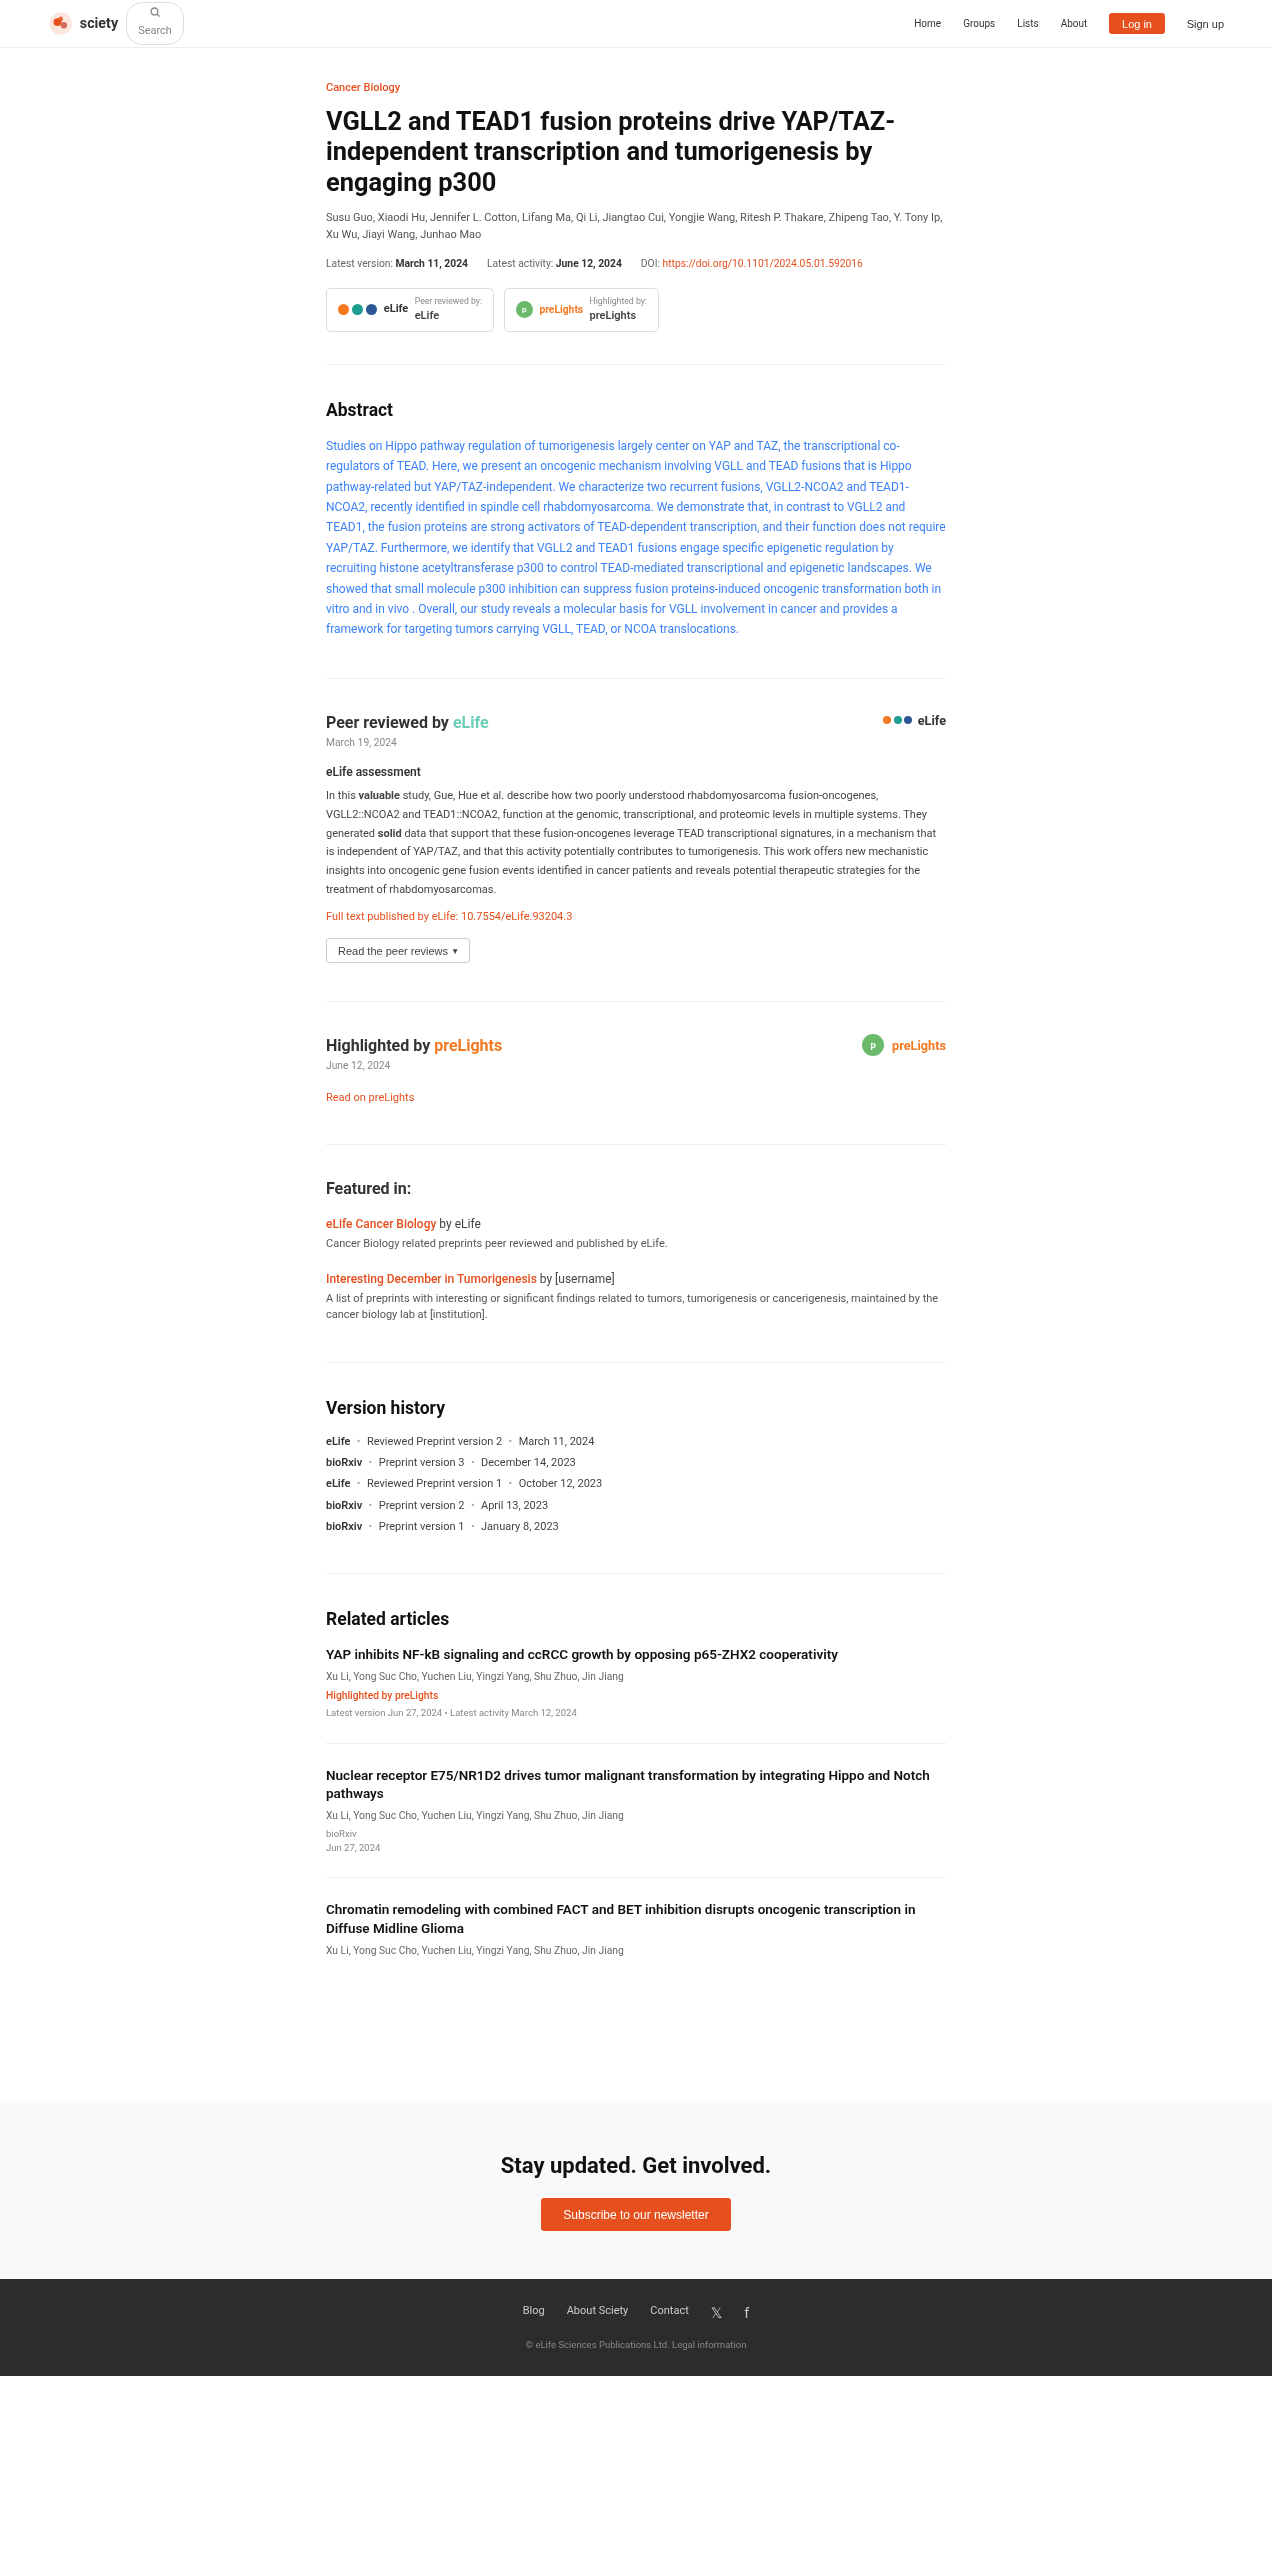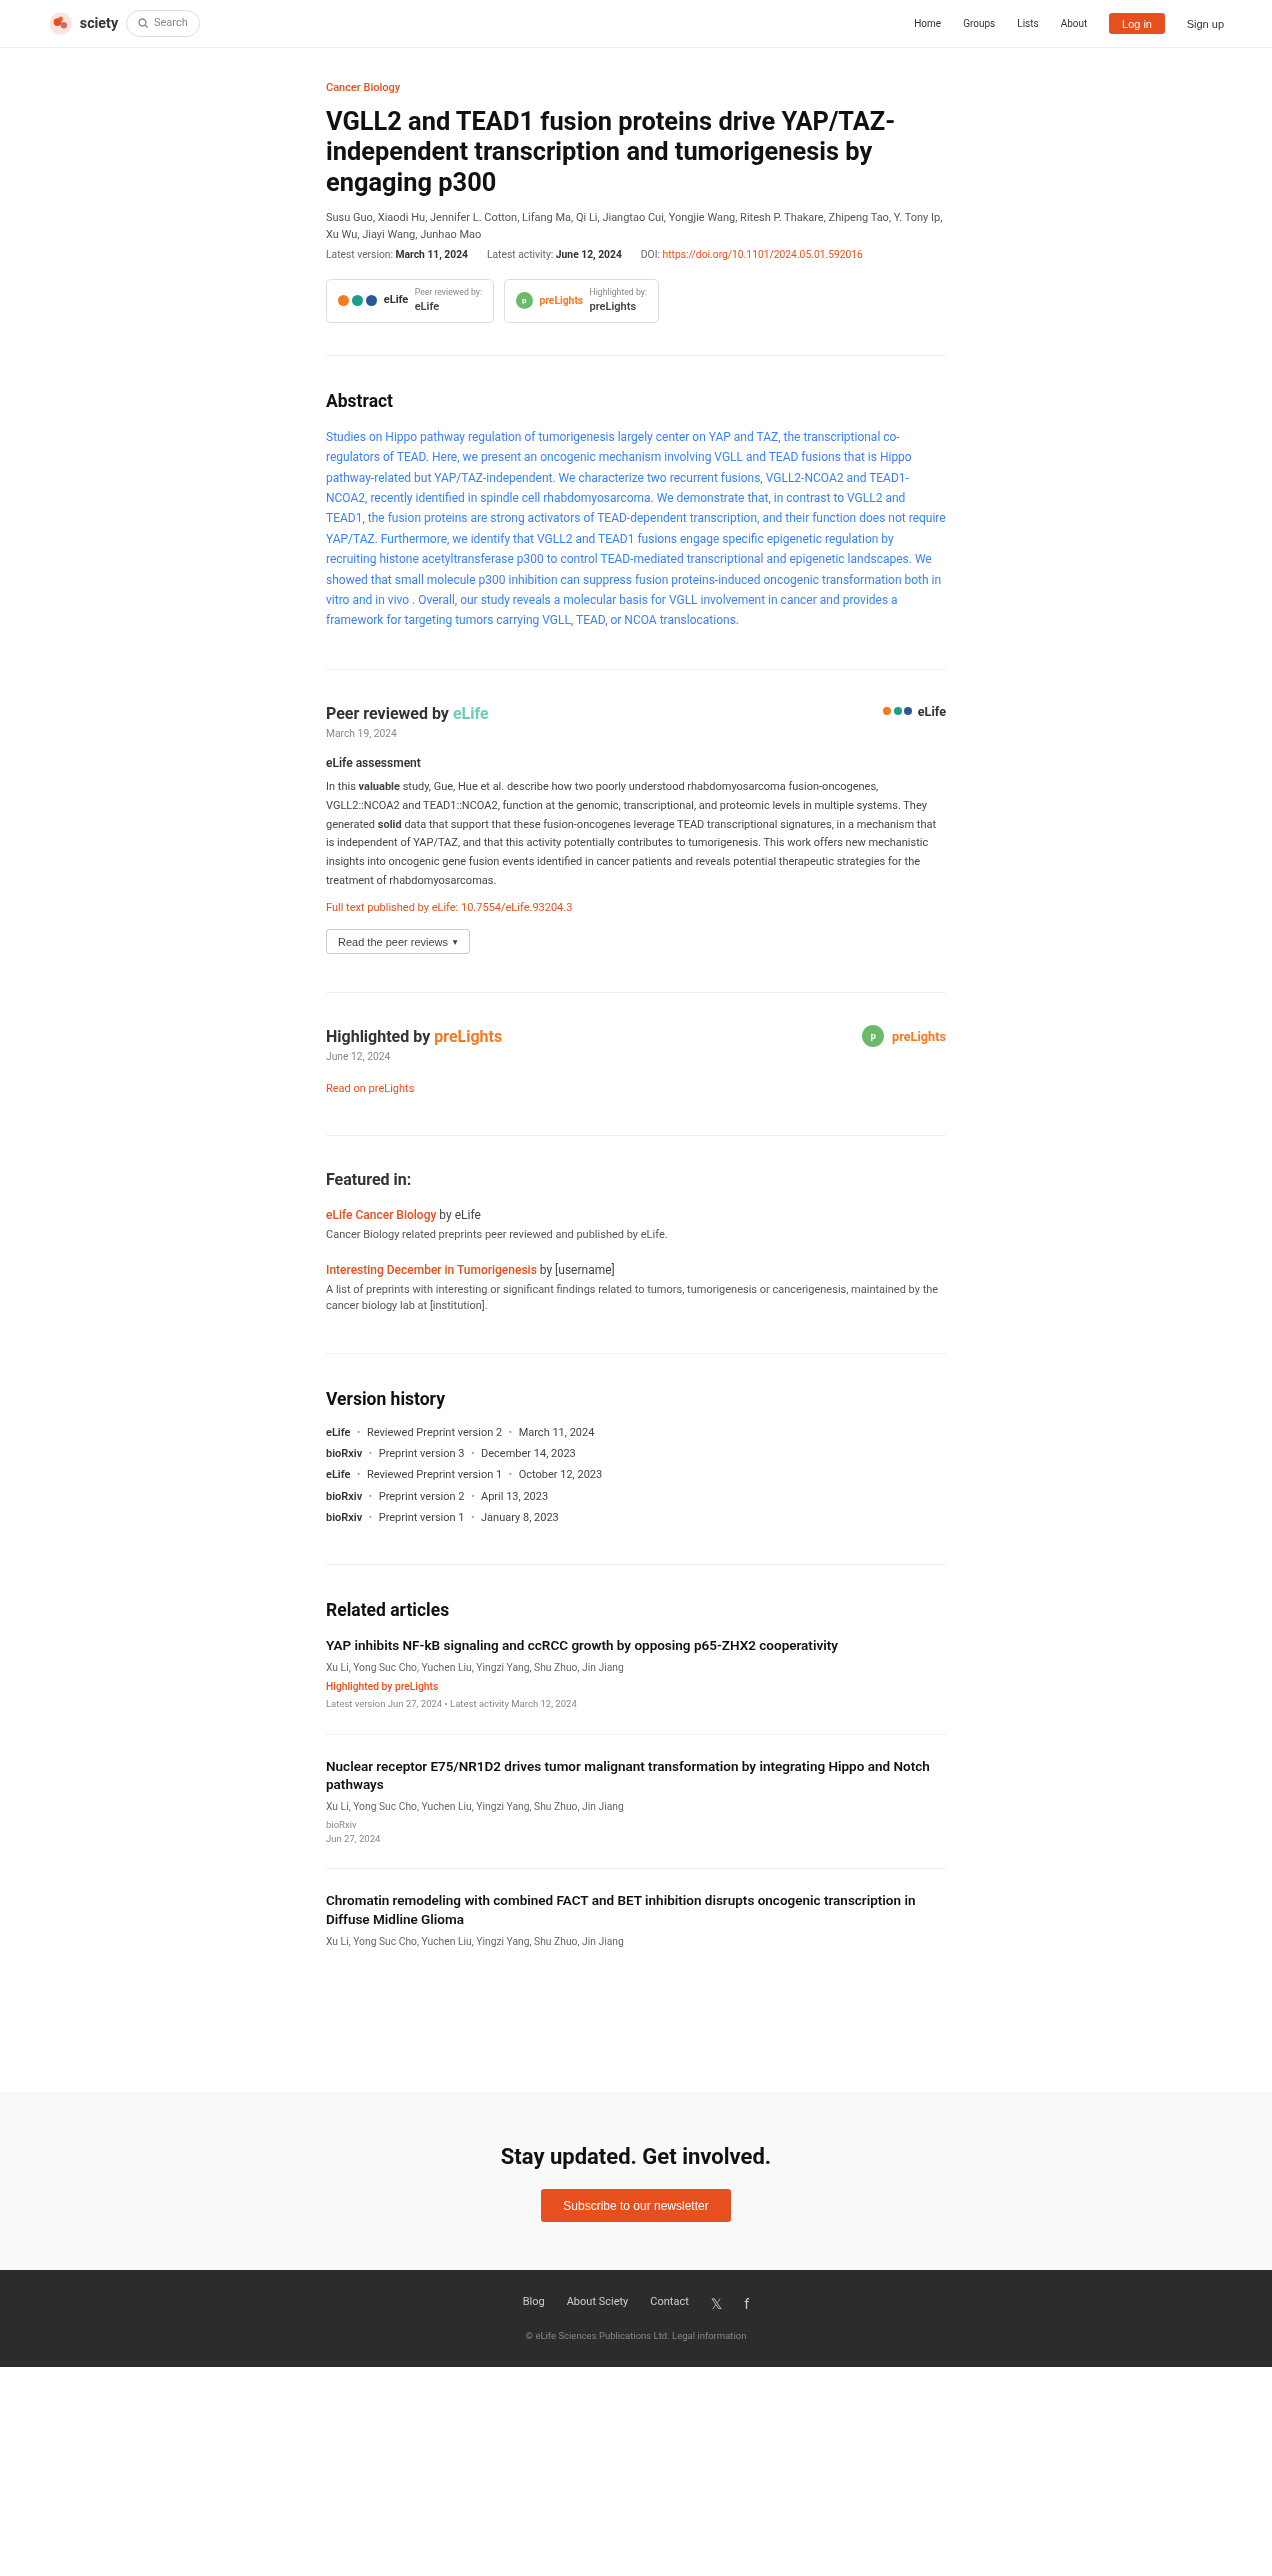--- a/index.html
+++ b/index.html
@@ -3,32 +3,32 @@
   <meta charset="utf-8">
   <style>
     * { box-sizing: border-box; margin: 0; padding: 0; }
     body { font-family: -apple-system, BlinkMacSystemFont, 'Segoe UI', Roboto, sans-serif; color: #333; background: #fff; font-size: 12.7px; line-height: 1.5; }
 
     
     nav { display: flex; align-items: center; justify-content: space-between; padding: 0 48px; height: 48px; border-bottom: 0.8px solid #eee; background: #fff; }
     .nav-left { display: flex; align-items: center; gap: 8px; }
     .logo { display: flex; align-items: center; gap: 6.4px; font-weight: 700; font-size: 14.3px; color: #333; text-decoration: none; }
     .logo-icon { width: 25.4px; height: 25.4px; }
-    .search-bar { display: flex; align-items: center; gap: 4.8px; border: 0.8px solid #ddd; border-radius: 16px; padding: 4px 11px; cursor: pointer; color: #888; font-size: 11px; }
+    .search-bar { display: flex; align-items: center; gap: 4.8px; border: 0.8px solid #ddd; border-radius: 16px; padding: 4px 11px; cursor: pointer; color: #888; font-size: 11px; flex-direction: column; }
     .nav-links { display: flex; align-items: center; gap: 22px; }
     .nav-link { text-decoration: none; color: #333; font-size: 10px; }
     .btn-login { background: #e5501e; color: #fff; border: none; border-radius: 3.2px; padding: 4.8px 12.7px; font-size: 11px; cursor: pointer; }
     .btn-signup { background: none; border: none; font-size: 11px; color: #333; cursor: pointer; }
 
     
     .main { max-width: 652px; margin: 0 auto; padding: 32px 16px 48px; }
 
     .category-tag { color: #e5501e; font-size: 11px; font-weight: 500; margin-bottom: 9.5px; }
     .article-title { font-size: 25.4px; font-weight: 700; line-height: 1.2; margin-bottom: 12.7px; color: #111; }
-    .authors { font-size: 11px; color: #555; margin-bottom: 4px; }
+    .authors { font-size: 11px; color: #555; margin-bottom: 13px; }
     .meta-row { font-size: 10.3px; color: #666; margin-bottom: 16px; display: flex; gap: 19px; flex-wrap: wrap; }
     .meta-row span b { color: #333; }
     .doi-link { color: #e5501e; text-decoration: none; }
 
     
     .badge-row { display: flex; gap: 9.5px; margin-bottom: 32px; flex-wrap: wrap; }
     .badge { display: flex; align-items: center; gap: 6.4px; border: 0.8px solid #ddd; border-radius: 4.8px; padding: 6.4px 11px; font-size: 10.3px; color: #444; }
     .badge-label { font-size: 8.7px; color: #888; }
     .badge-name { font-size: 11px; font-weight: 600; }
 

